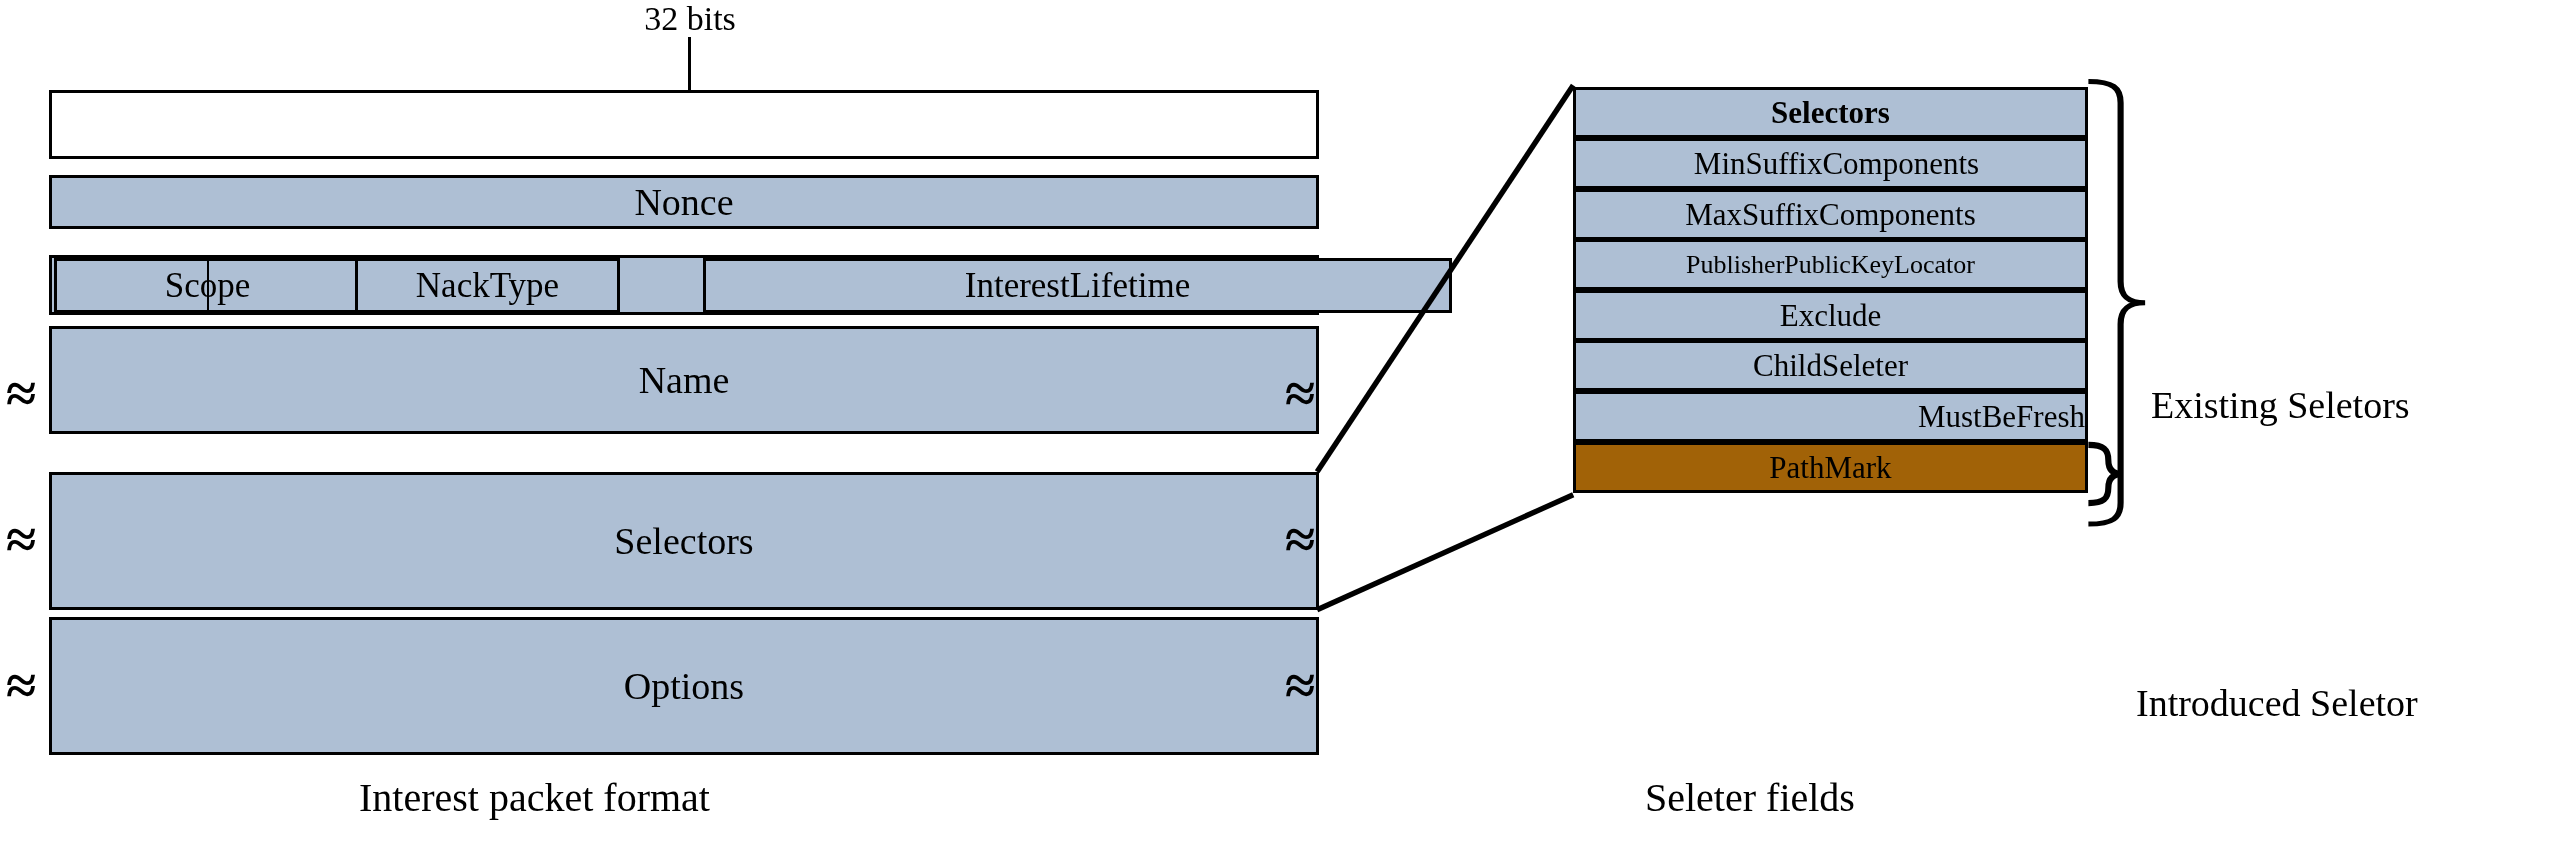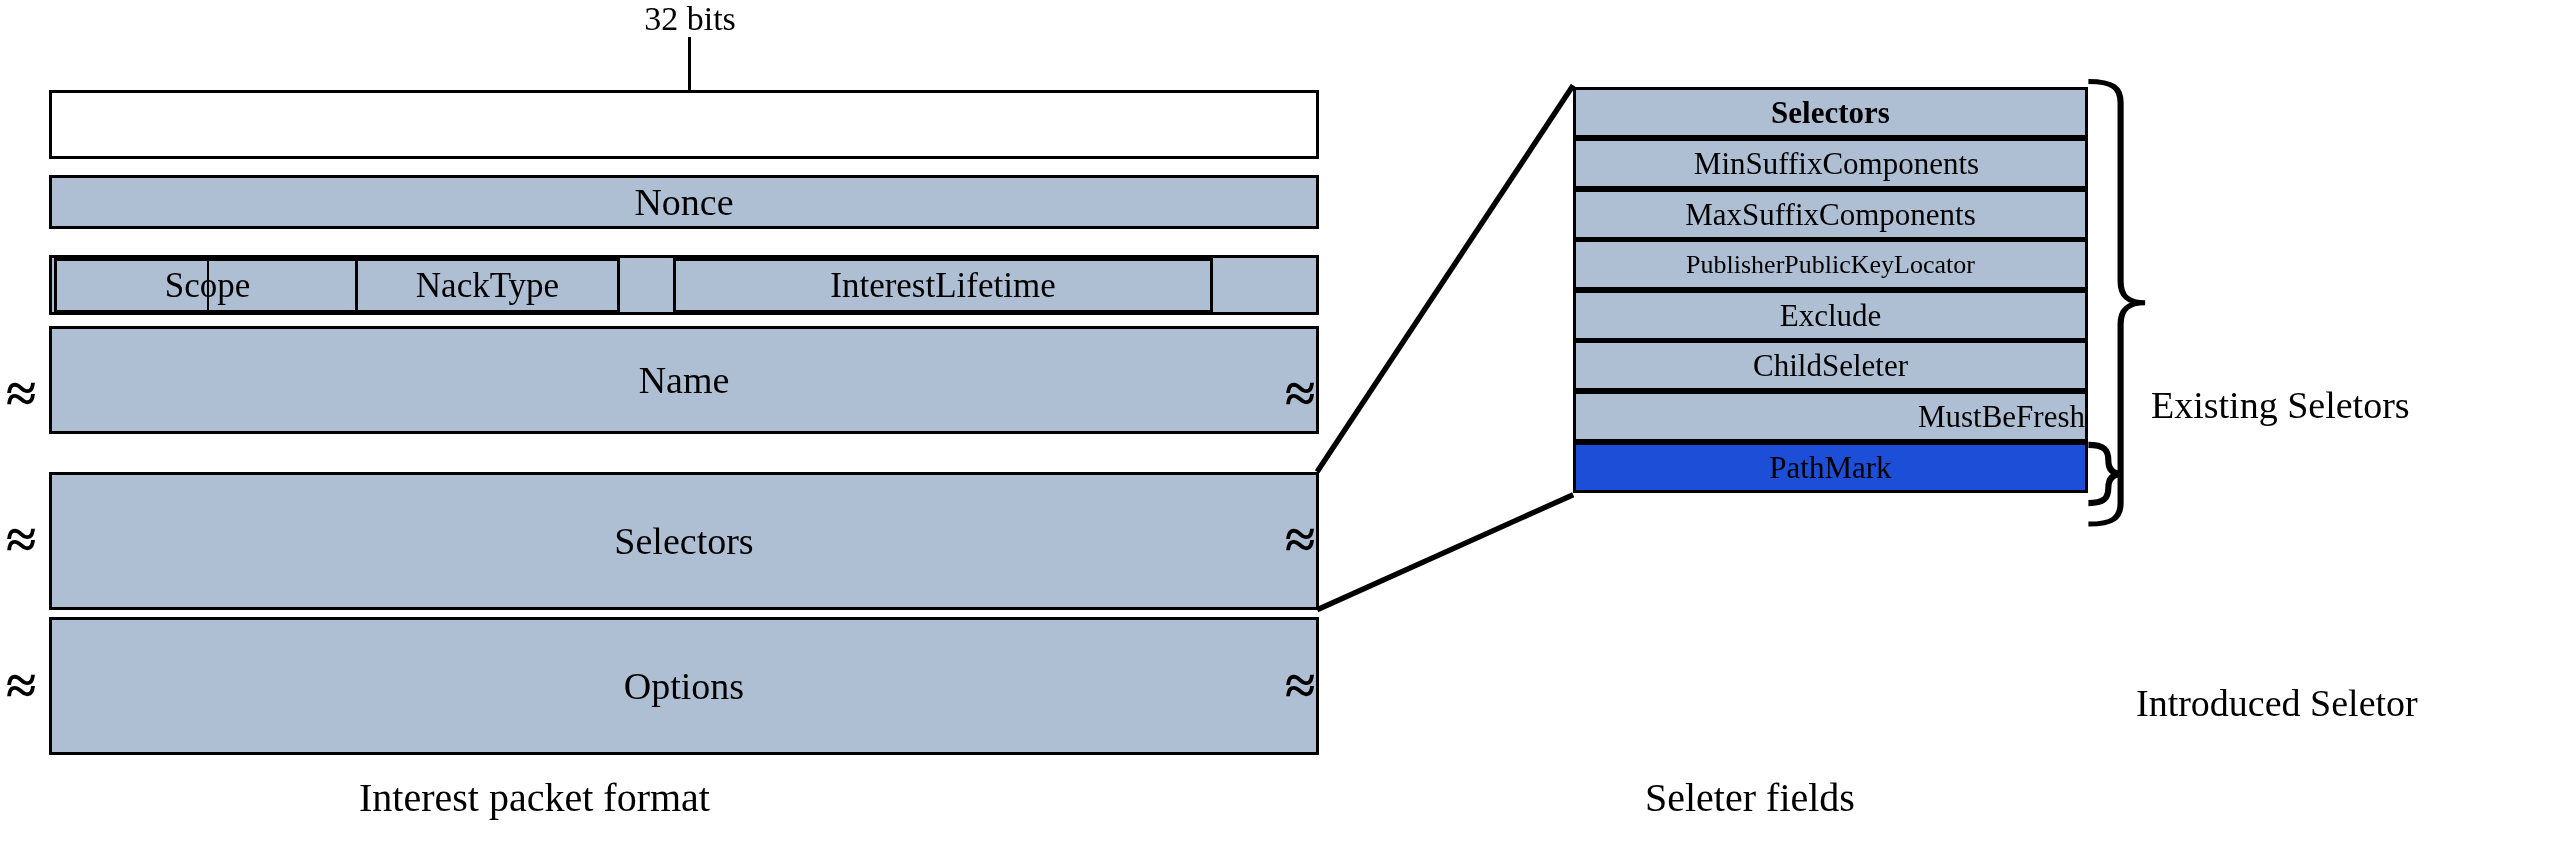--- a/index.html
+++ b/index.html
@@ -33,21 +33,21 @@
     line-height: 1;
     white-space: nowrap;
   }
 
   .row-empty   { left: 49px;  top: 90px; width: 1270px; height: 69px;  background:#ffffff; }
   .row-nonce   { left: 49px;  top: 175px; width: 1270px; height: 54px; }
   .subrow      { left: 49px;  top: 255px; width: 1270px; height: 60px;  background:#aebfd4; border:3.8px solid #000; }
   .sub-scope   { left: 54px;  top: 258px; width: 307px;  height: 55px;  border:3.1px solid #000;text-align:center; }
   .sub-divider { left: 207px; top: 261px; width: 0px;    height: 49px;  border-left:2.3px solid #000; }
   .sub-nack    { left: 355px; top: 258px; width: 265px;  height: 55px;  border:3.1px solid #000; }
-  .sub-life    { left: 673px; top: 258px; width: 540px;  height: 55px;  border:3.1px solid #000; }
+  .sub-life    { left: 703px; top: 258px; width: 749px;  height: 55px;  border:3.1px solid #000; }
 
   .row-name    { left: 49px;  top: 326px; width: 1270px; height: 108px; }
   .row-sel     { left: 49px;  top: 472px; width: 1270px; height: 138px; }
   .row-opt     { left: 49px;  top: 617px; width: 1270px; height: 138px; }
 
   .txt-lg  { font-size: 38px; }
   .txt-md  { font-size: 35px; }
 
   
   .squiggle {
@@ -73,21 +73,21 @@
   
   .selcell {
     position: absolute;
     box-sizing: border-box;
     border: 3.1px solid #000;
     background: #aebfd4;
     display: flex; align-items: center; justify-content: center;
     white-space: nowrap;
     font-size: 31px;
   }
-  .selcell.white { background:#1d4ed8; }
+  .selcell.white { background:#a16207; }
   .selcell.head  { font-weight: 700; font-size: 31px; }
   .selcell.tight { font-size: 26px; }
 
   
   .caption { position: absolute; font-size: 40px; white-space: nowrap; }
 
   
   .brace-label { position: absolute; font-size: 38px; white-space: nowrap; }
 
   svg.overlay {

